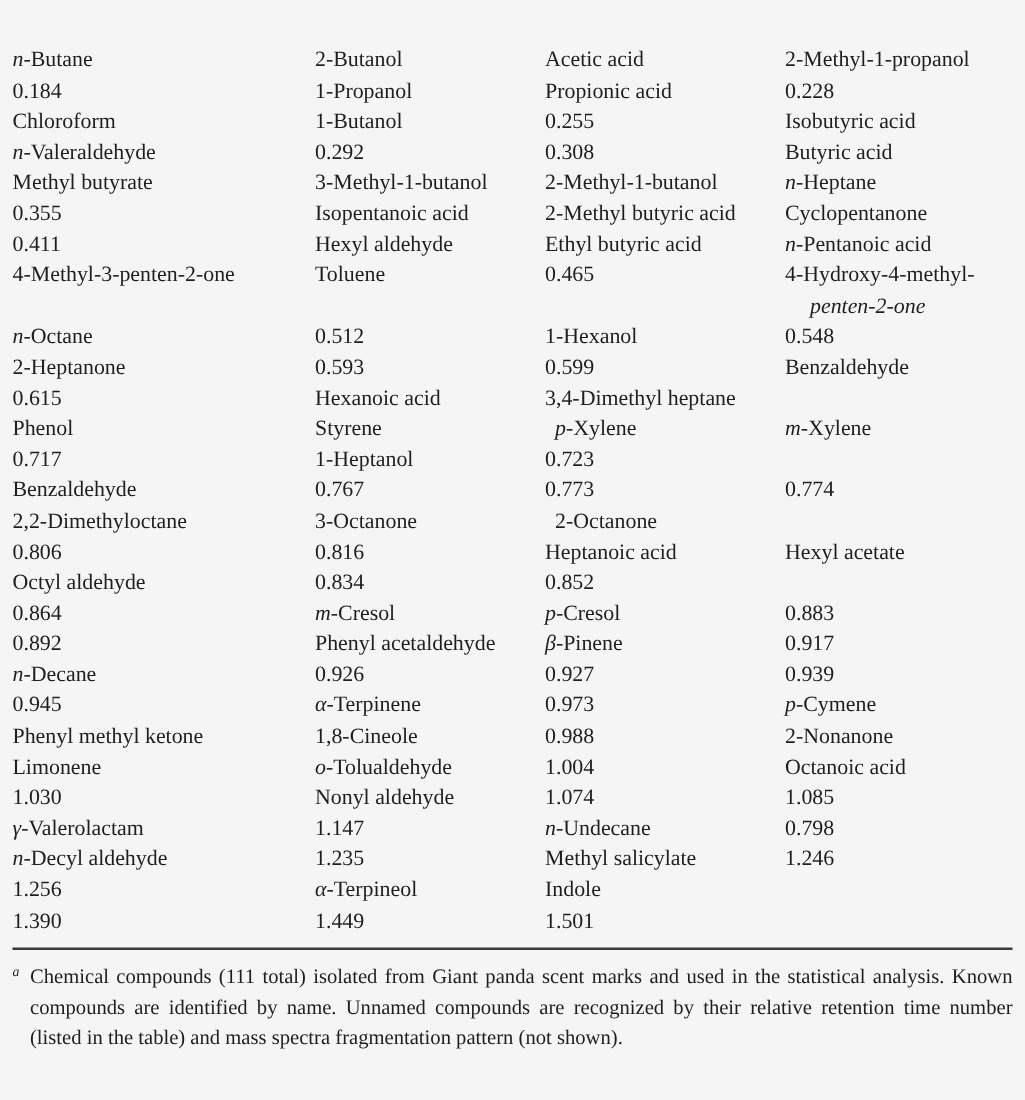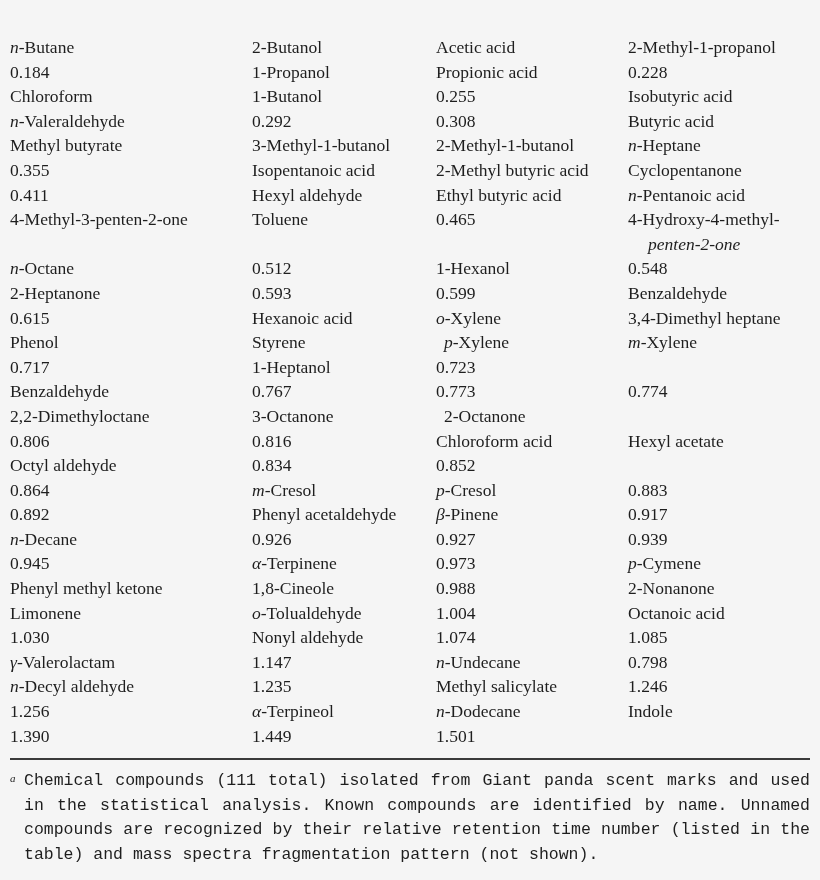--- a/index.html
+++ b/index.html
@@ -37,21 +37,21 @@
     background: #3a3a3a;
   }
   .footnote {
     position: absolute;
     left: 10px; top: 769px;
     width: 800px;
     font-size: 16.5px;
     line-height: 24.5px;
     text-align: justify;
   }
-  .footnote .body { display: block; padding-left: 14px; font-family: Liberation Mono, monospace; }
+  .footnote .body { display: block; padding-left: 14px; }
   .footnote .mark {
     position: absolute; left: 0; top: -3px;
     font-style: italic; font-size: 11px;
   }
   i { font-style: italic; }
 </style>
 </head>
 <body>
 
 <div class="table" id="tbl">
@@ -111,21 +111,20 @@
     </div>
     <div class="row">
       <div class="cell c0"><span class="line">2-Heptanone</span></div>
       <div class="cell c1"><span class="line">0.593</span></div>
       <div class="cell c2"><span class="line">0.599</span></div>
       <div class="cell c3"><span class="line">Benzaldehyde</span></div>
     </div>
     <div class="row">
       <div class="cell c0"><span class="line">0.615</span></div>
       <div class="cell c1"><span class="line">Hexanoic acid</span></div>
-      <div class="cell c2"><span class="line"><i>o</i>-Xylene</span></div>
       <div class="cell c3"><span class="line">3,4-Dimethyl heptane</span></div>
     </div>
     <div class="row">
       <div class="cell c0"><span class="line">Phenol</span></div>
       <div class="cell c2"><span class="line">Styrene</span></div>
       <div class="cell c1"><span class="line"><i>p</i>-Xylene</span></div>
       <div class="cell c3"><span class="line"><i>m</i>-Xylene</span></div>
     </div>
     <div class="row">
       <div class="cell c0"><span class="line">0.717</span></div>
@@ -139,21 +138,21 @@
       <div class="cell c3"><span class="line">0.774</span></div>
     </div>
     <div class="row">
       <div class="cell c0"><span class="line">2,2-Dimethyloctane</span></div>
       <div class="cell c2"><span class="line">3-Octanone</span></div>
       <div class="cell c3"><span class="line">2-Octanone</span></div>
     </div>
     <div class="row">
       <div class="cell c0"><span class="line">0.806</span></div>
       <div class="cell c1"><span class="line">0.816</span></div>
-      <div class="cell c2"><span class="line">Chloroform acid</span></div>
+      <div class="cell c2"><span class="line">Heptanoic acid</span></div>
       <div class="cell c3"><span class="line">Hexyl acetate</span></div>
     </div>
     <div class="row">
       <div class="cell c0"><span class="line">Octyl aldehyde</span></div>
       <div class="cell c1"><span class="line">0.834</span></div>
       <div class="cell c2"><span class="line">0.852</span></div>
     </div>
     <div class="row">
       <div class="cell c0"><span class="line">0.864</span></div>
       <div class="cell c1"><span class="line"><i>m</i>-Cresol</span></div>
@@ -204,21 +203,20 @@
     </div>
     <div class="row">
       <div class="cell c0"><span class="line"><i>n</i>-Decyl aldehyde</span></div>
       <div class="cell c1"><span class="line">1.235</span></div>
       <div class="cell c2"><span class="line">Methyl salicylate</span></div>
       <div class="cell c3"><span class="line">1.246</span></div>
     </div>
     <div class="row">
       <div class="cell c0"><span class="line">1.256</span></div>
       <div class="cell c1"><span class="line"><i>α</i>-Terpineol</span></div>
-      <div class="cell c2"><span class="line"><i>n</i>-Dodecane</span></div>
       <div class="cell c3"><span class="line">Indole</span></div>
     </div>
     <div class="row">
       <div class="cell c0"><span class="line">1.390</span></div>
       <div class="cell c1"><span class="line">1.449</span></div>
       <div class="cell c2"><span class="line">1.501</span></div>
       <div class="cell c3"><span class="line"></span></div>
     </div>
   </div>
 <div class="rule"></div>

